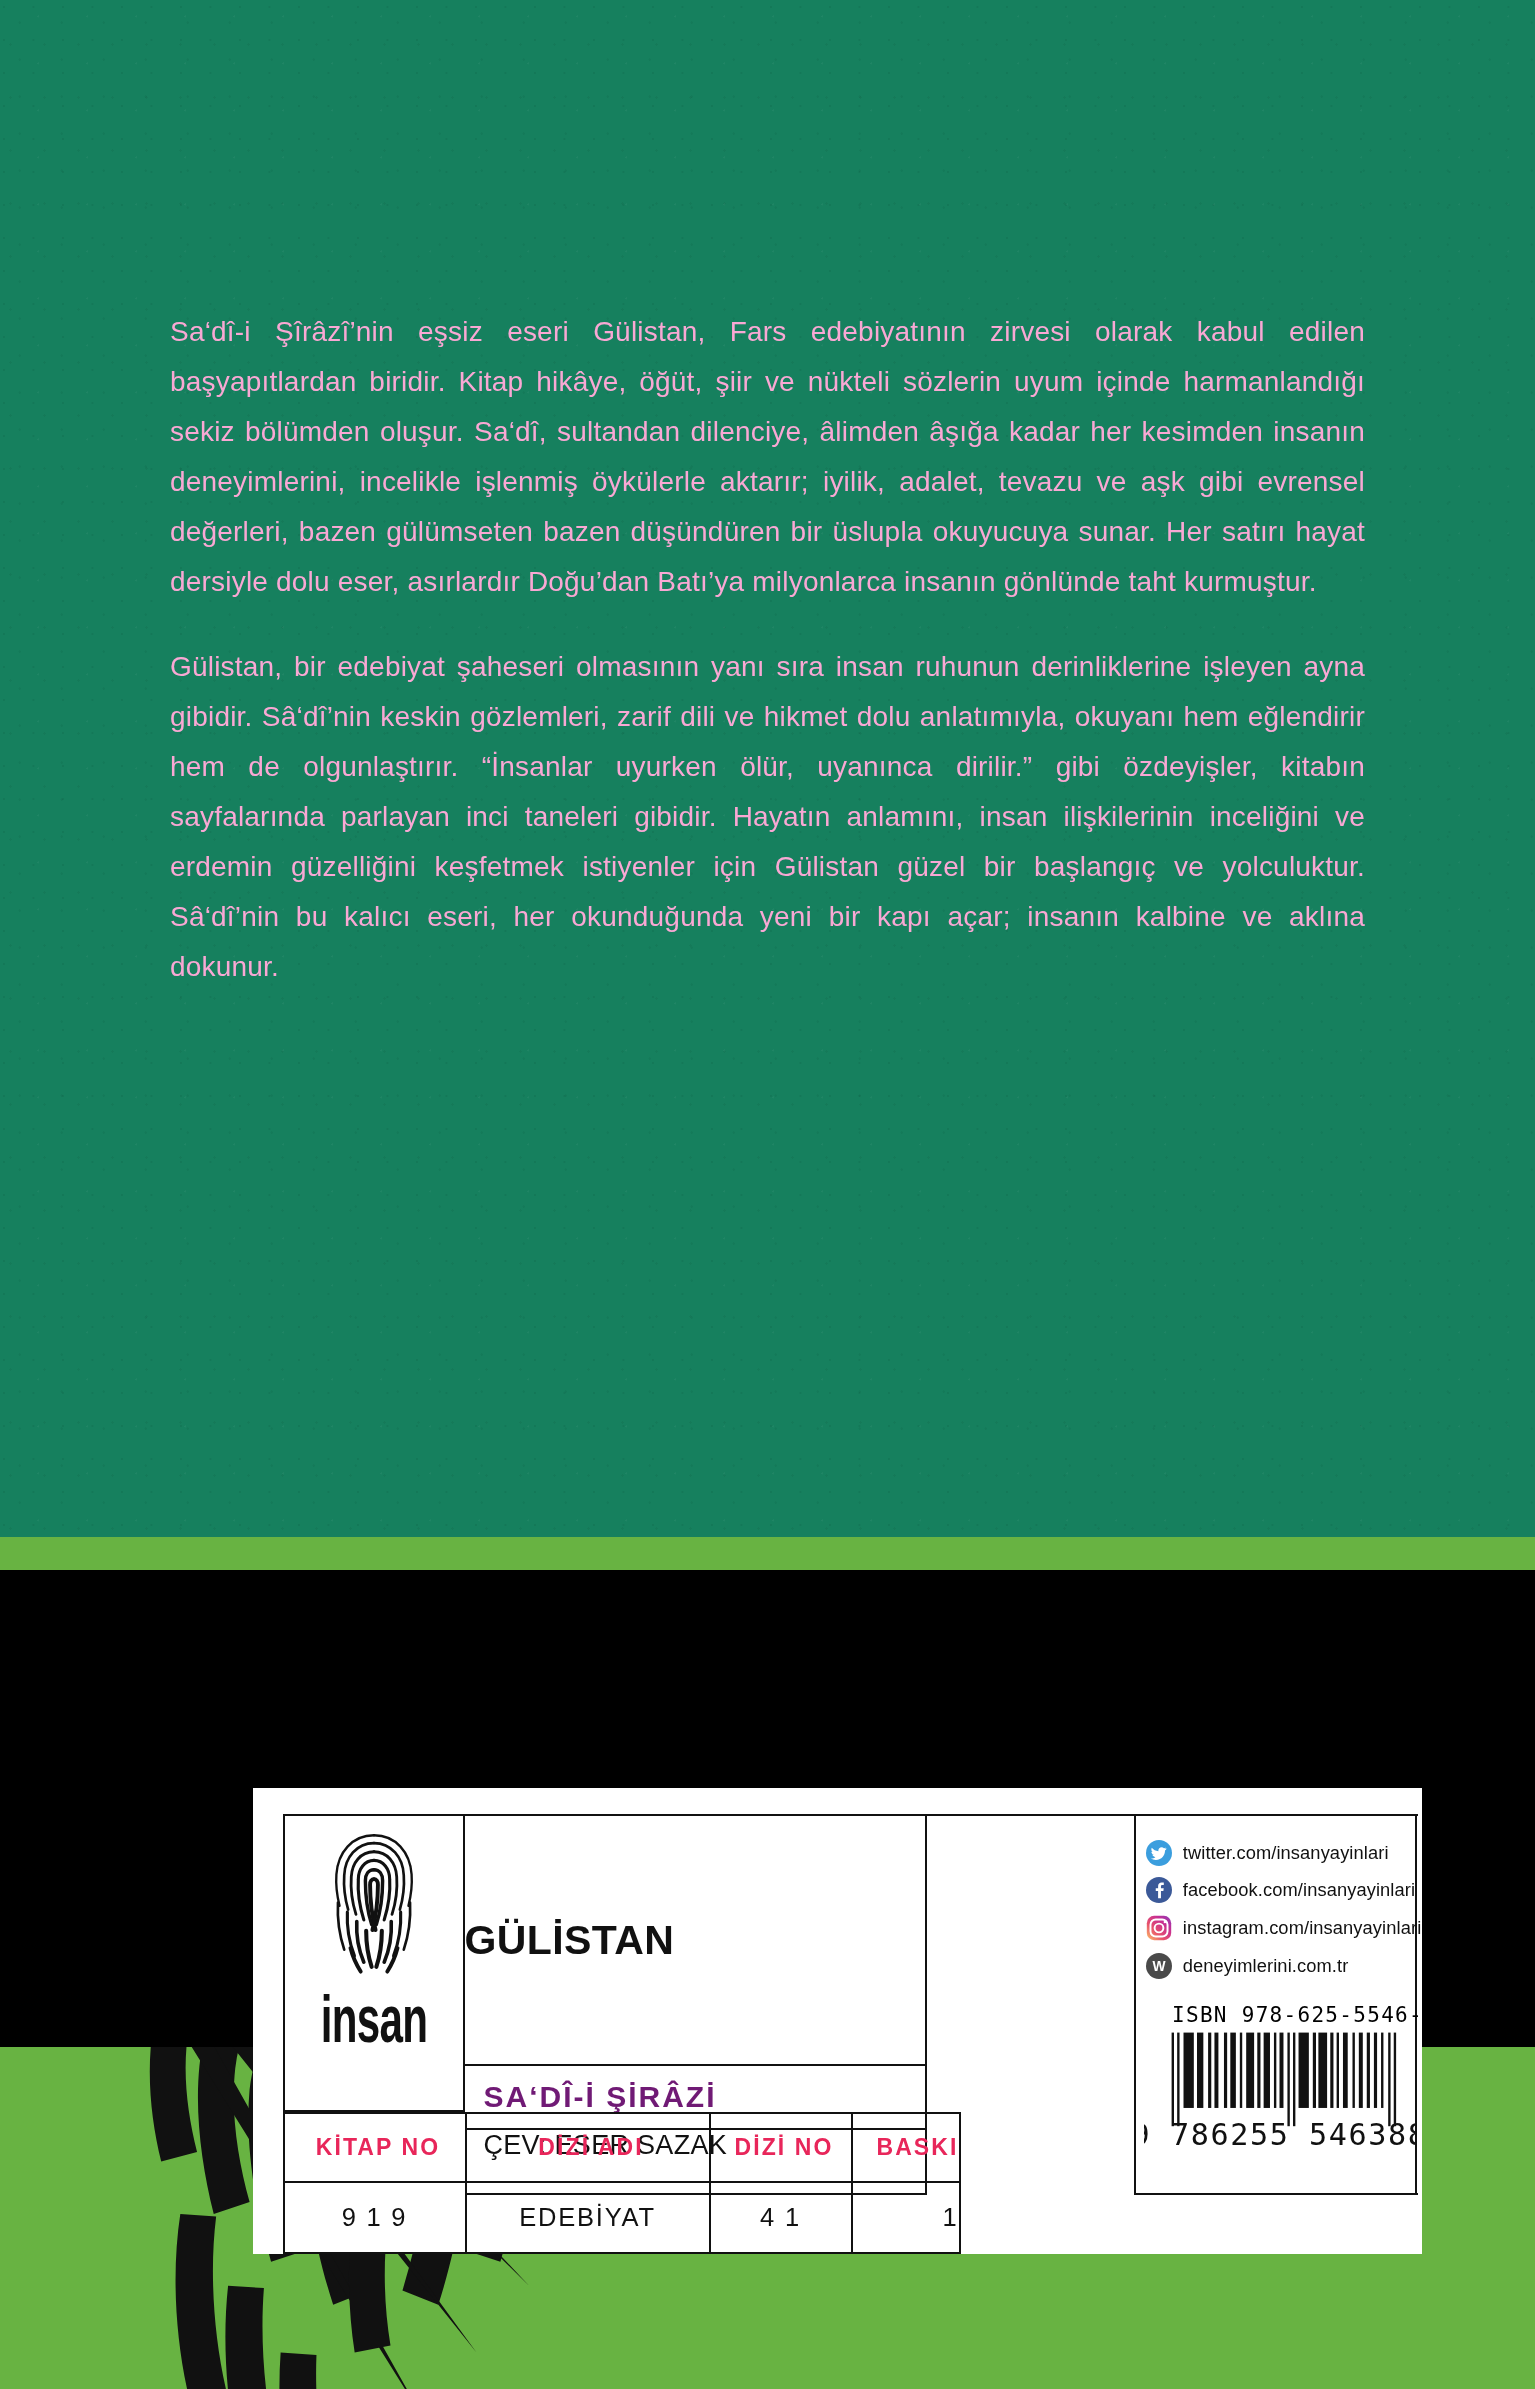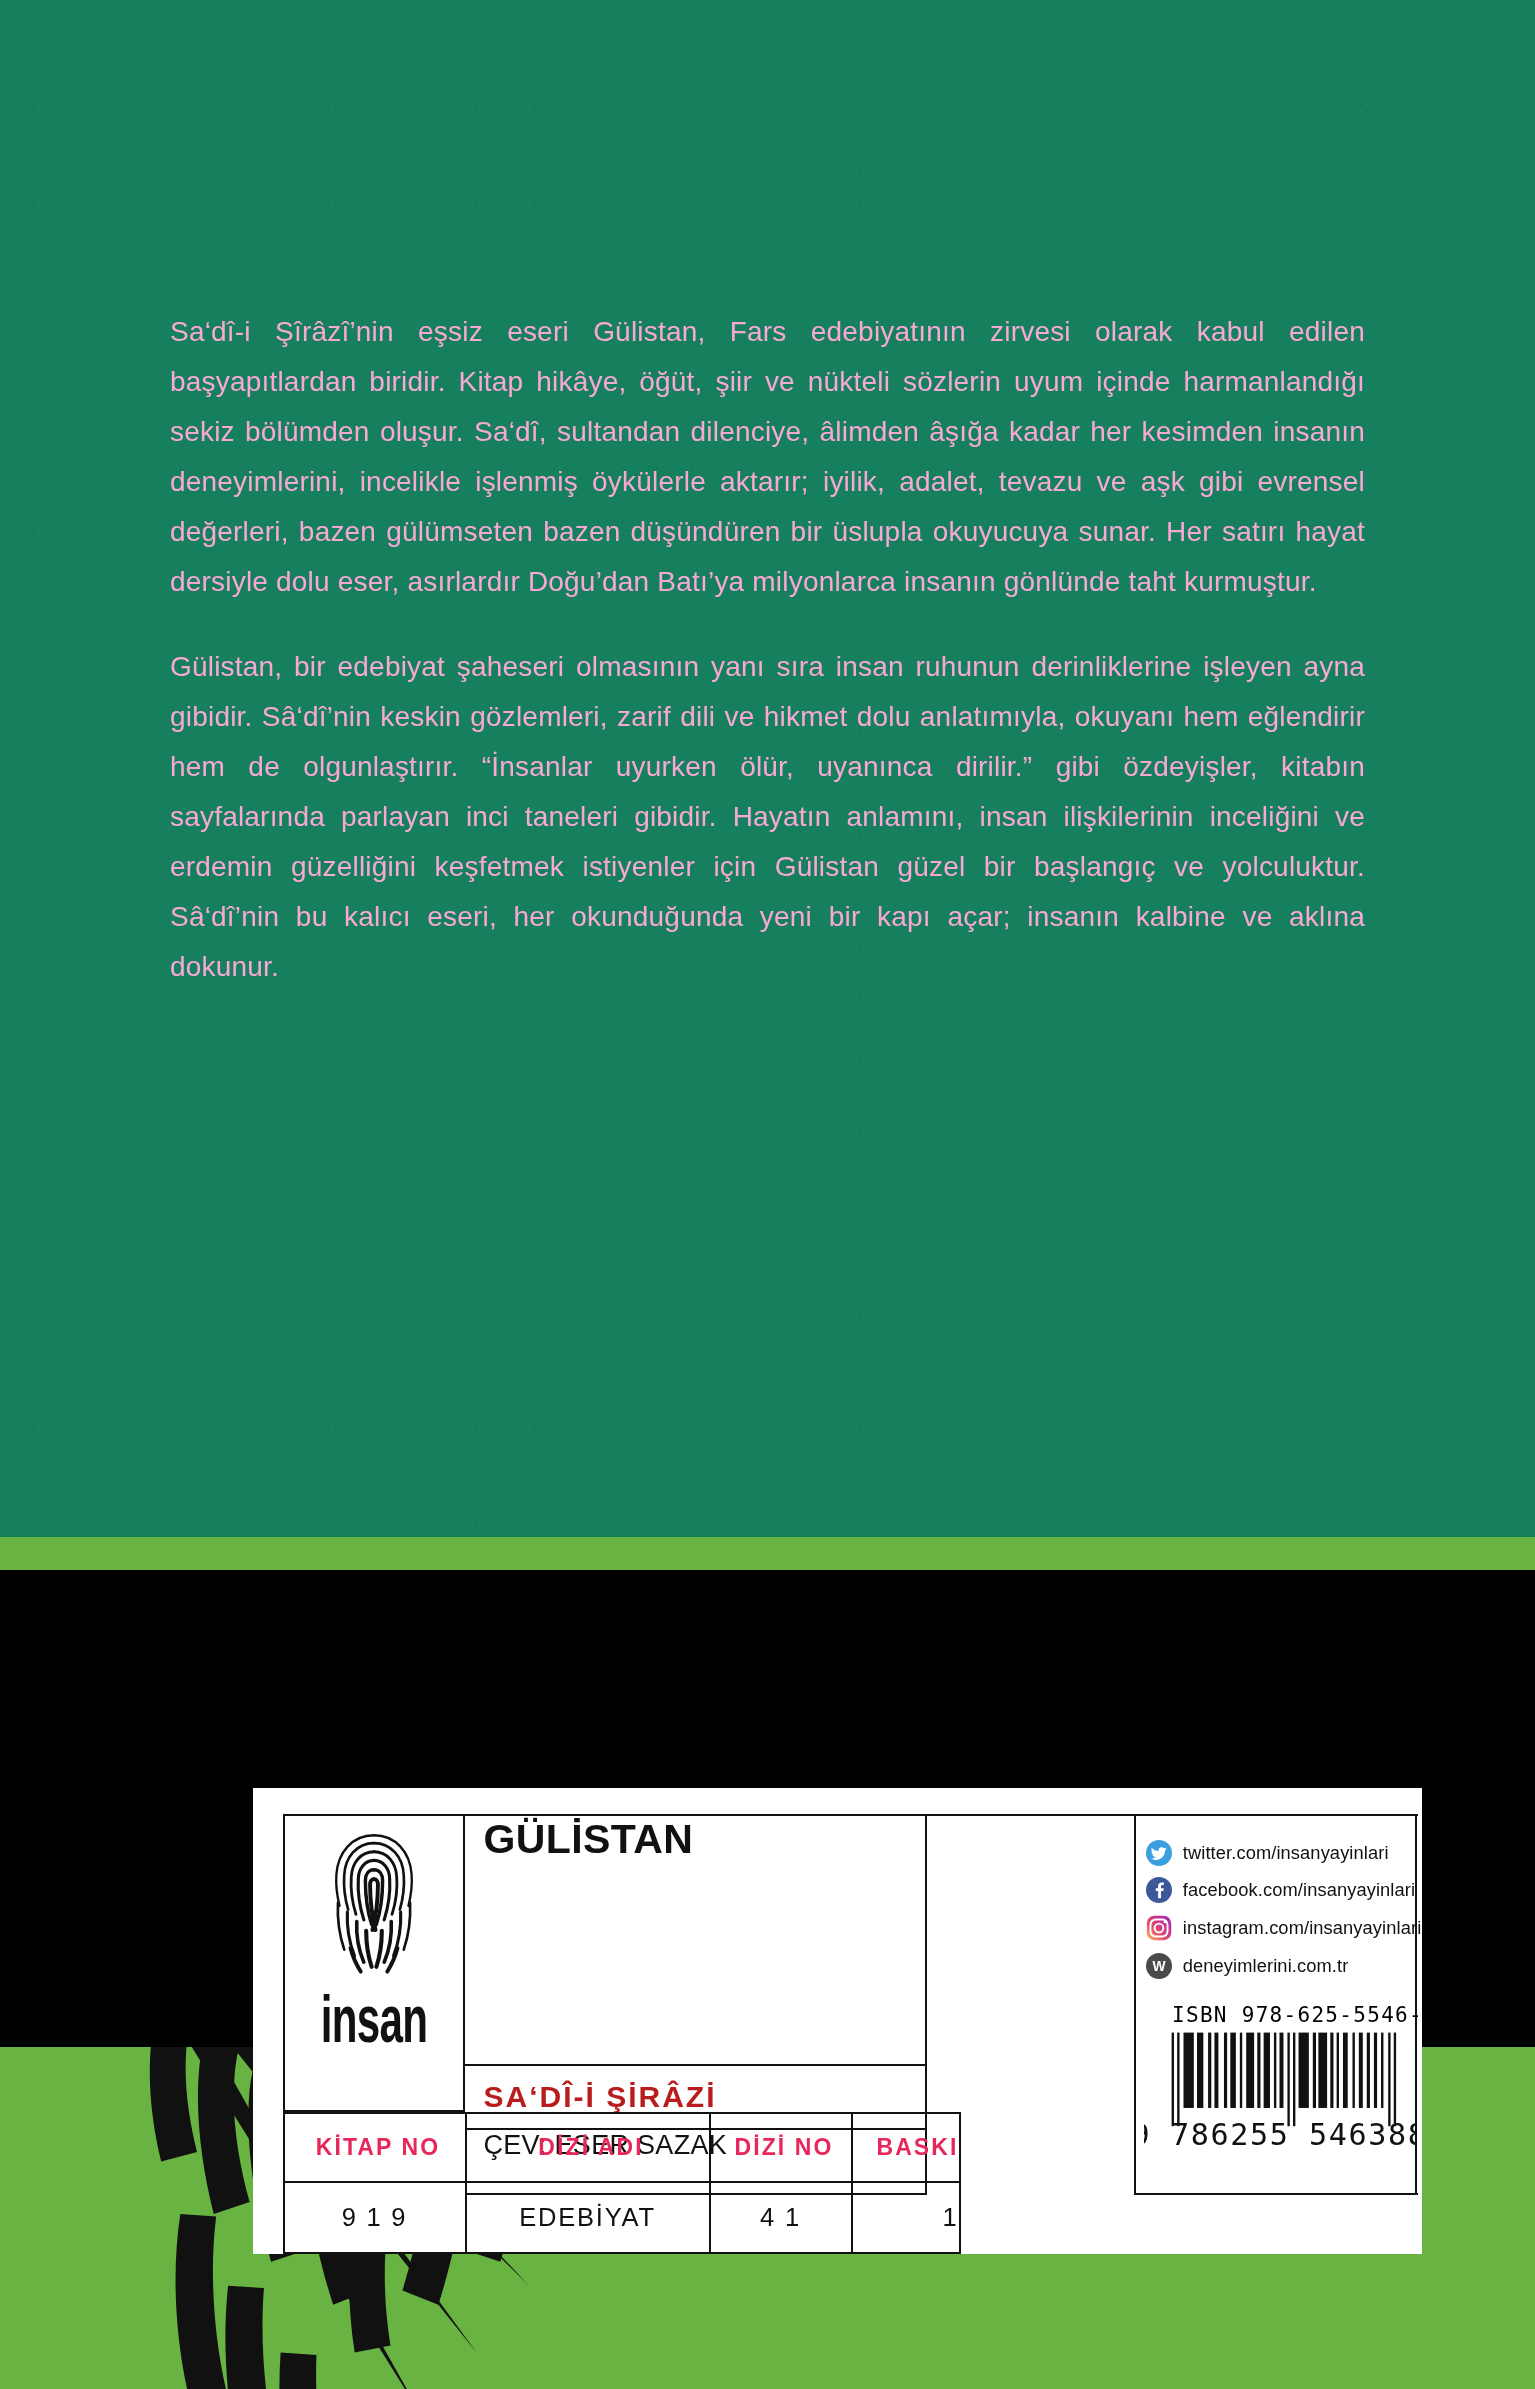--- a/index.html
+++ b/index.html
@@ -85,28 +85,28 @@
     margin-top:4.8px; font-size:49px; line-height:51px; font-weight:700;
     letter-spacing:-0.8px; color:#111;
     font-family:"Liberation Sans", sans-serif;
     transform:scaleY(1.35) scaleX(.86); transform-origin:center top;
   }
 
   
   .mid-col{ width:462px; display:flex; flex-direction:column; }
   .cell-title{
     flex:1; border:2.4px solid #111; border-left:0;
-    display:flex; padding-left:19px; min-height:169px;
+    display:flex; align-items:center; min-height:169px;
   }
   .title-txt{ font-size:41px; font-weight:700; letter-spacing:0.4px; color:#111; }
   .cell-author{
     border:2.4px solid #111; border-left:0; border-top:0;
     display:flex; align-items:center; padding-left:19px; height:64px;
   }
-  .author-txt{ font-size:30px; font-weight:700; color:#b91c1c; letter-spacing:2px; }
+  .author-txt{ font-size:30px; font-weight:700; color:#701a75; letter-spacing:2px; }
   .cell-trans{
     border:2.4px solid #111; border-left:0; border-top:0;
     display:flex; padding-left:19px; height:65px;
   }
   .trans-txt{ font-size:27px; font-weight:400; color:#111; letter-spacing:0.3px; }
 
   
   .meta-wrap{
     position:absolute; left:29.5px; top:324px; width:828px; height:142px;
   }

